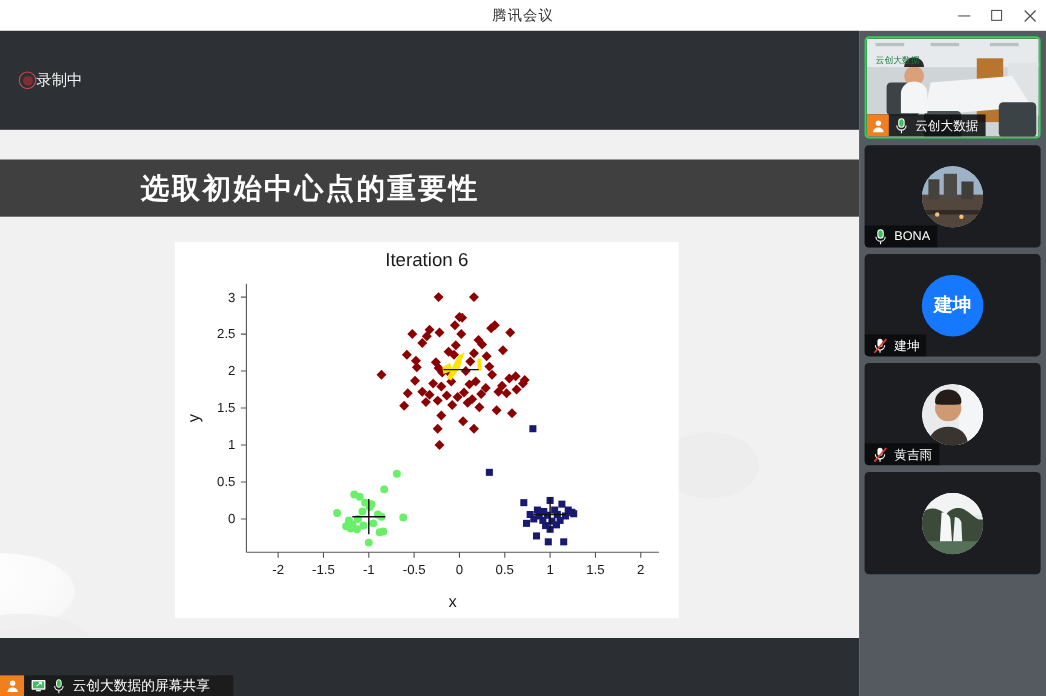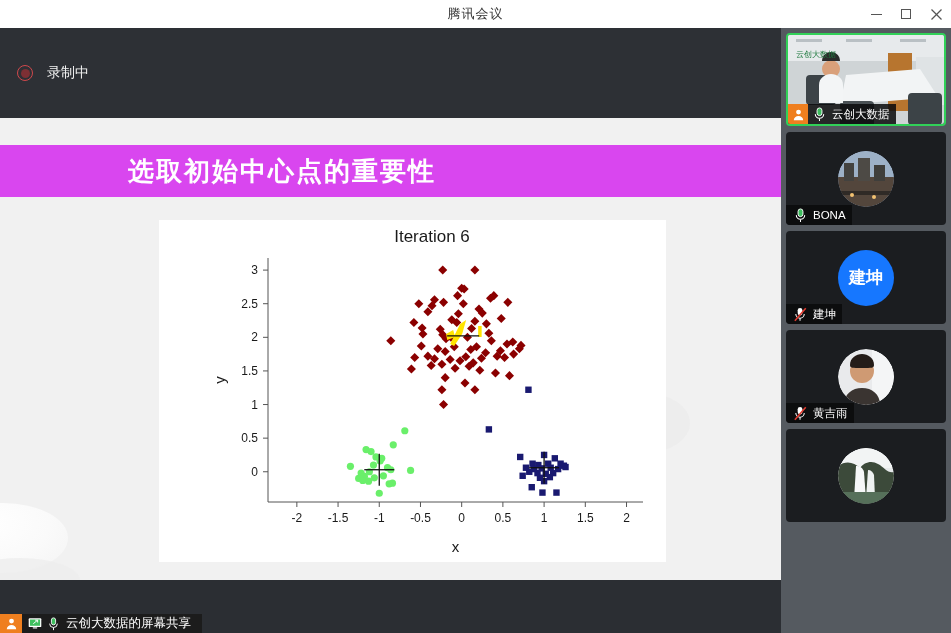--- a/index.html
+++ b/index.html
@@ -44,30 +44,30 @@
     display: flex; align-items: center;
   }
   .rec-dot {
     margin-left: 17px; width: 16px; height: 16px; border-radius: 50%;
     border: 1.5px solid #d0484c; background: transparent;
     display: flex; align-items: center; justify-content: center;
   }
   .rec-dot i {
     width: 9px; height: 9px; border-radius: 50%; background: #7d2f34; display: block;
   }
-  .rec-label { margin-left: 14px; color: #f2f2f2; font-size: 14px; }
+  .rec-label { color: #f2f2f2; font-size: 14px; }
 
   
   .slide {
     position: absolute; left: 0; top: 90px; width: 781px; height: 462px;
     background: #f1f1f1; overflow: hidden;
   }
   .slide-header {
     position: absolute; left: 0; top: 27px; width: 781px; height: 52px;
-    background: #d946ef;
+    background: #404040;
     display: flex; align-items: center;
   }
   .slide-title {
     margin-left: 128px; color: #ffffff; font-size: 26px; font-weight: bold;
     letter-spacing: 2px;
   }
   .deco-ellipse-1 {
     position: absolute; left: -62px; top: 385px; width: 130px; height: 70px;
     border-radius: 50%;
     background: radial-gradient(ellipse at 35% 30%, #ffffff 0%, #fafafa 55%, #f3f3f3 100%);
@@ -76,44 +76,43 @@
     position: absolute; left: -40px; top: 440px; width: 120px; height: 45px;
     border-radius: 50%; background: #ededed; opacity: .8;
   }
   .deco-ellipse-3 {
     position: absolute; left: 600px; top: 275px; width: 90px; height: 60px;
     border-radius: 50%; background: #ebebeb; opacity: .7;
   }
 
   
   .chart-panel {
-    position: absolute; left: 159px; top: 102px; width: 507px; height: 342px;
+    position: absolute; left: 159px; top: 102px; width: 458px; height: 342px;
     background: #ffffff;
-    padding-left: 44px;
   }
   .chart-svg { display: block; width: 458px; height: 342px; }
 
   
   .share-bottom {
     position: absolute; left: 0; top: 552px; width: 781px; height: 53px;
     background: #2b2e33;
   }
 
   
   .status-bar {
     position: absolute; left: 0; bottom: 0; height: 19px;
     display: flex; align-items: center; z-index: 20;
   }
   .status-person {
     width: 22px; height: 19px; background: #ef7f1f;
     display: flex; align-items: center; justify-content: center;
   }
   .status-rest {
     height: 19px; background: #1c1c1c; display: flex; align-items: center;
-    padding-right: 11px;
+    padding-right: 21px;
   }
   .status-icon { margin-left: 6px; display: flex; align-items: center; }
   .status-text { color: #fff; font-size: 12.5px; margin-left: 7px; }
 
   
   .sidebar {
     position: absolute; left: 781px; top: 28px; width: 170px; height: 605px;
     background: #555a60;
     padding: 5px 5px 0 5px;
   }

